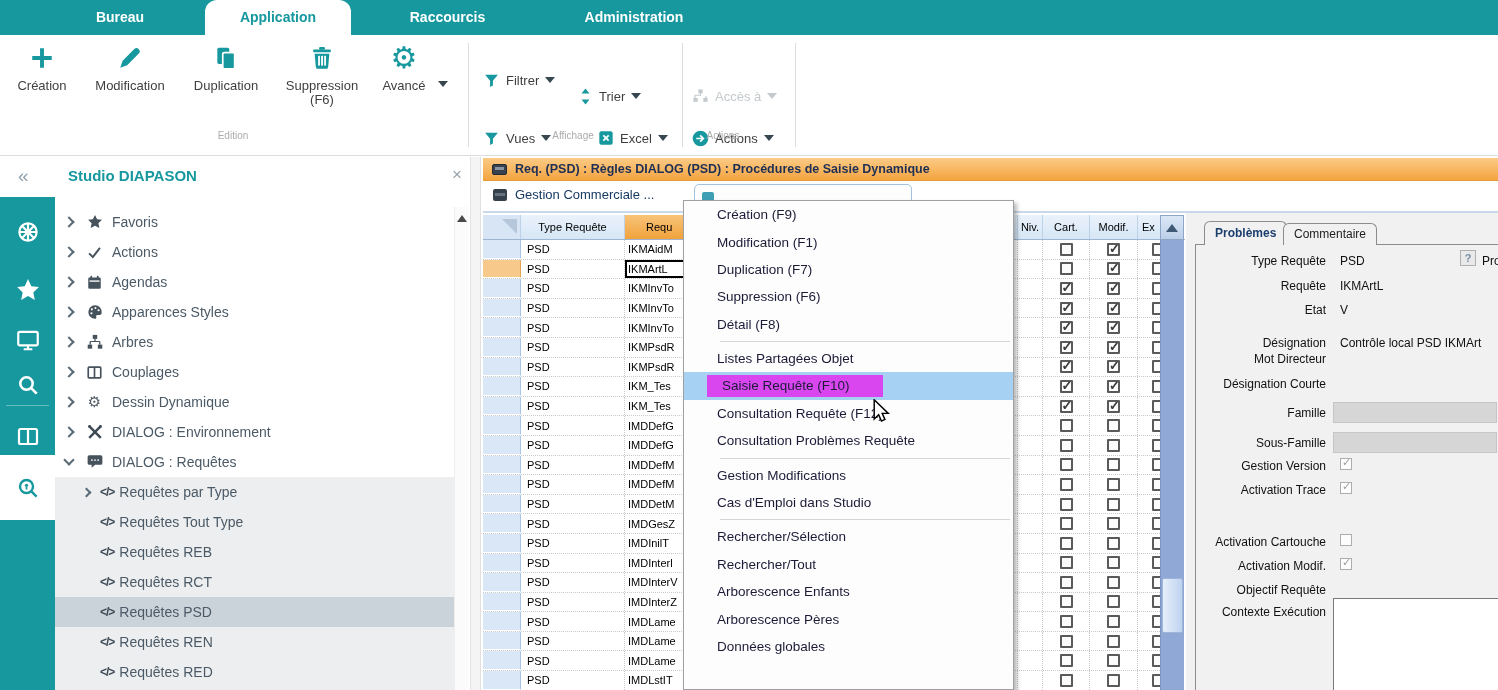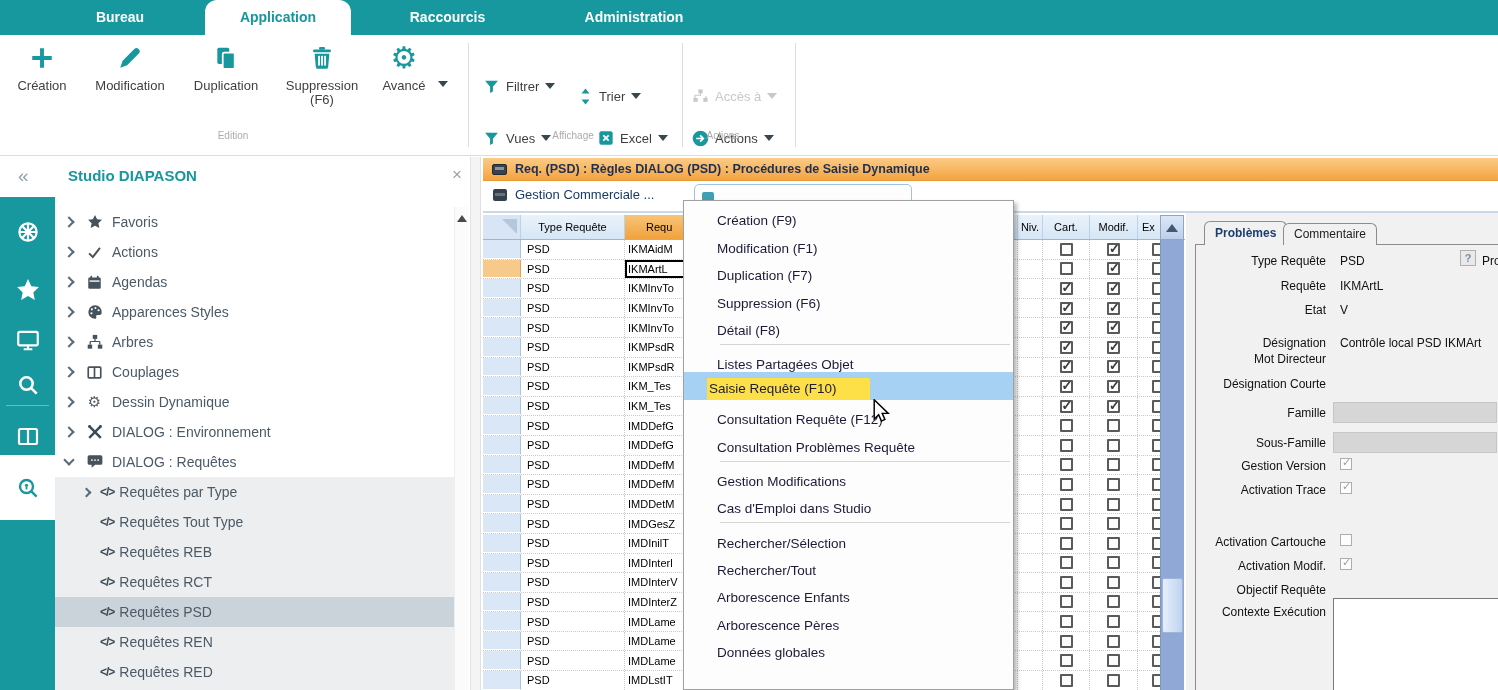--- a/index.html
+++ b/index.html
@@ -132,25 +132,25 @@
   .helpbtn { position:absolute; left:274px; top:-2px; width:16px; height:16px; background:#E9E9E9;
              border:1px solid #B0B0B0; text-align:center; line-height:15px; font-size:11px;
              color:#7A8FA6; font-weight:bold; }
   .suffix { position:absolute; left:296px; top:2px; white-space:nowrap; }
   .ta { position:absolute; left:147px; top:385px; width:168px; height:300px; background:#fff;
         border:1px solid #7A7A7A; }
 
   
   .menu { position:absolute; left:683px; top:200px; width:331px; height:490px; background:#FDFDFD;
           border:1px solid #A0A0A0; box-shadow:3px 3px 4px rgba(0,0,0,.28); z-index:60; }
-  .mi { height:27.4px; display:flex; align-items:flex-end; padding-left:33px;
+  .mi { height:27.4px; display:flex; align-items:center; padding-left:33px;
         font-size:13.5px; color:#1B1B38; white-space:nowrap; }
   .mi.hl { background:#A7D1F2; }
   .mi .g { display:inline-block; }
-  .mi .g.green { background:#fde047; padding:3px 33px 4px 2px; margin-left:-10px; }
+  .mi .g.green { background:#d946ef; padding:3px 33px 4px 15px; margin-left:-10px; }
   .mi.sep { height:7px; padding:0; }
   .mi.sep::after { content:""; display:block; height:1px; background:#D4D4D4; margin:0 3px 0 36px; width:292px; }
   .cursor { position:absolute; left:872px; top:399px; z-index:70; }
 </style>
 </head>
 <body>
 
 <div class="screen">
 
   <div class="tabbar">
@@ -203,21 +203,21 @@
     <div class="tbtn" style="left:364px;width:80px;">
       <span class="ic">
           <span class="gearchar">⚙</span>
         </span>
       <div class="lbl">Avancé</div>
     </div>
     <div style="position:absolute;left:438px;top:52px;"><span class="caret"></span></div>
 
     <div class="vsep" style="left:468px;"></div>
 
-    <div class="hbtn" style="left:483px;top:40px;">
+    <div class="hbtn" style="left:483px;top:34px;">
       <span>
         <svg width="17" height="17" viewBox="0 0 24 24" fill="#16989E">
             <path d="M3 4h18l-7 8.5V19l-4 2.2v-8.7z"></path>
           </svg>
       </span>
       <span>Filtrer</span>
       <span class="caret"></span>
     </div>
     <div class="hbtn" style="left:578px;top:50px;">
       <span>

